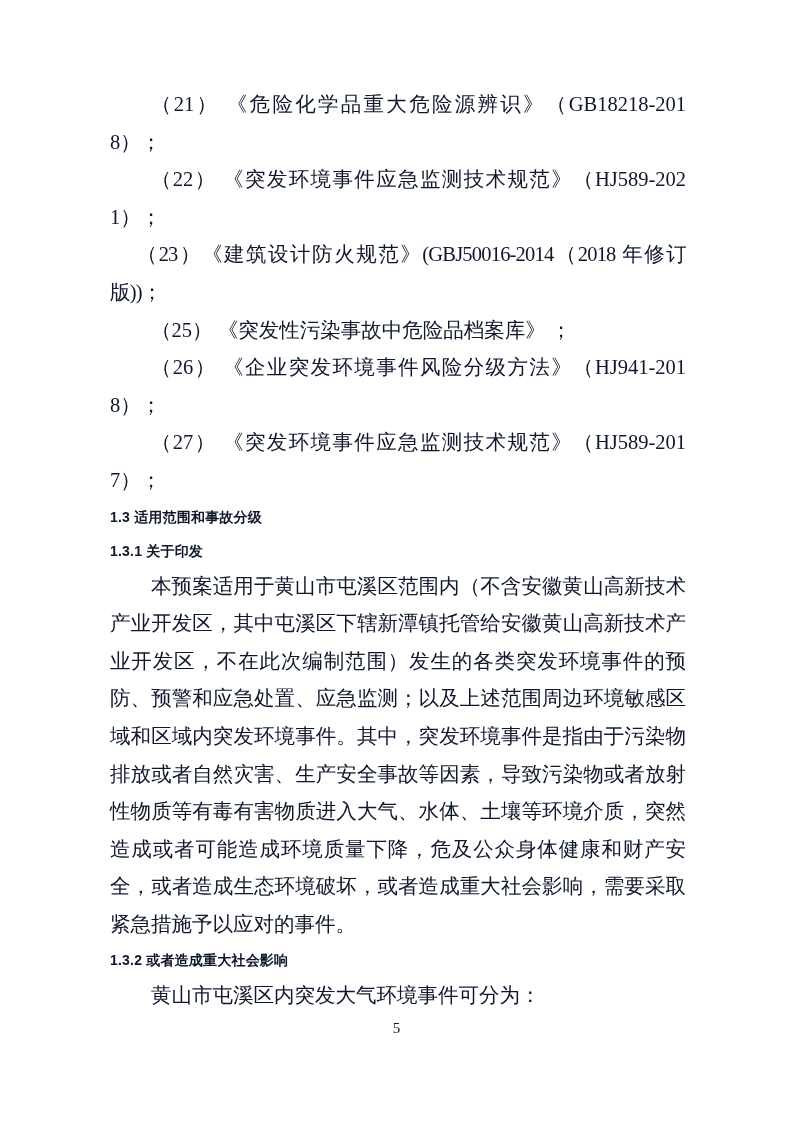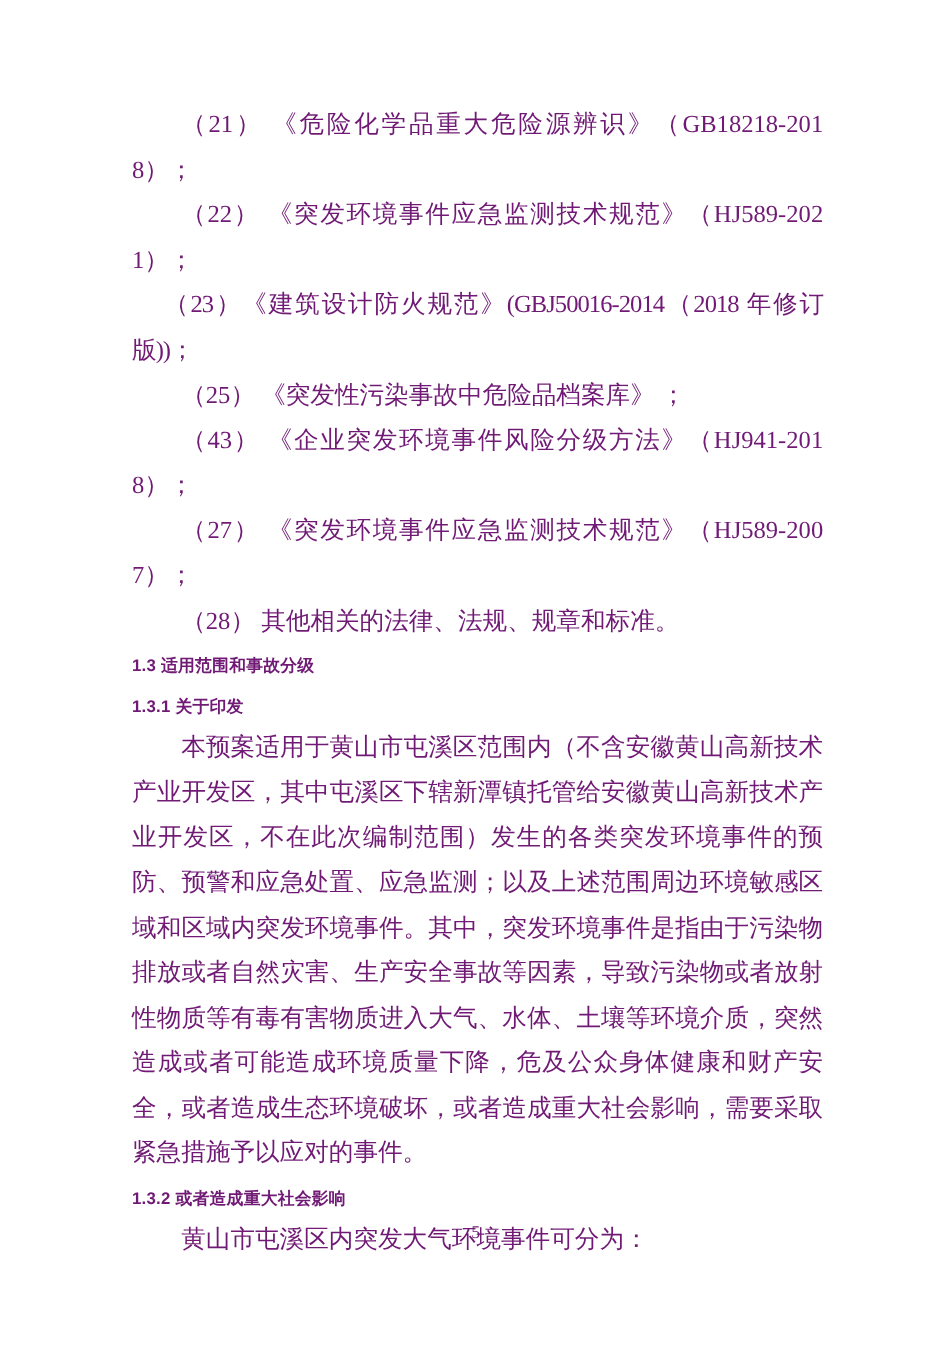--- a/index.html
+++ b/index.html
@@ -2,21 +2,21 @@
 <html><head>
 <meta charset="utf-8">
 <style>
   * { box-sizing: border-box; }
   html, body { margin: 0; padding: 0; background: #ffffff; }
   .page {
     position: relative;
     width: 793px;
     height: 1122px;
     background: #ffffff;
-    color: #701a75;
+    color: #0f172a;
     font-family: "Liberation Serif", "DejaVu Serif", serif;
     overflow: hidden;
   }
   .content {
     position: absolute;
     left: 110px;
     top: 86px;
     width: 576px;
   }
   .line {
@@ -52,23 +52,22 @@
 </head>
 <body>
 
 <div class="page">
   <div class="content">
 
     <p class="line">（21） 《危险化学品重大危险源辨识》（GB18218-2018）；</p>
     <p class="line">（22） 《突发环境事件应急监测技术规范》（HJ589-2021）；</p>
     <p class="line tight">（23）《建筑设计防火规范》(GBJ50016-2014（2018 年修订版))；</p>
     <p class="line">（25） 《突发性污染事故中危险品档案库》 ；</p>
-    <p class="line">（43） 《企业突发环境事件风险分级方法》（HJ941-2018）；</p>
-    <p class="line">（27） 《突发环境事件应急监测技术规范》（HJ589-2007）；</p>
-    <p class="line">（28） 其他相关的法律、法规、规章和标准。</p>
+    <p class="line">（26） 《企业突发环境事件风险分级方法》（HJ941-2018）；</p>
+    <p class="line">（27） 《突发环境事件应急监测技术规范》（HJ589-2017）；</p>
 
     <h2 class="h-main">1.3 适用范围和事故分级</h2>
 
     <h3 class="h-sub">1.3.1 关于印发</h3>
     <p class="line">本预案适用于黄山市屯溪区范围内（不含安徽黄山高新技术产业开发区，其中屯溪区下辖新潭镇托管给安徽黄山高新技术产业开发区，不在此次编制范围）发生的各类突发环境事件的预防、预警和应急处置、应急监测；以及上述范围周边环境敏感区域和区域内突发环境事件。其中，突发环境事件是指由于污染物排放或者自然灾害、生产安全事故等因素，导致污染物或者放射性物质等有毒有害物质进入大气、水体、土壤等环境介质，突然造成或者可能造成环境质量下降，危及公众身体健康和财产安全，或者造成生态环境破坏，或者造成重大社会影响，需要采取紧急措施予以应对的事件。</p>
 
     <h3 class="h-sub">1.3.2 或者造成重大社会影响</h3>
     <p class="line">黄山市屯溪区内突发大气环境事件可分为：</p>
 
   </div>

